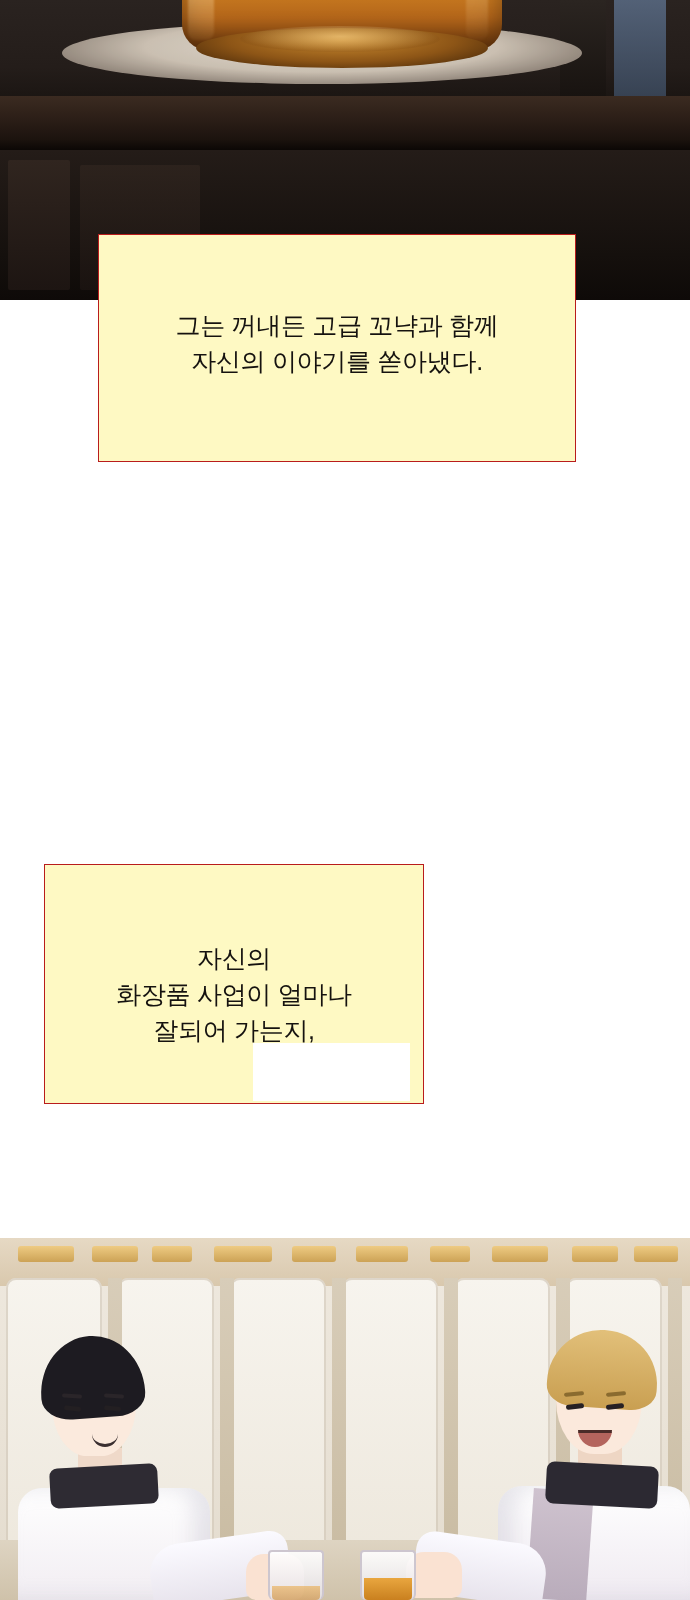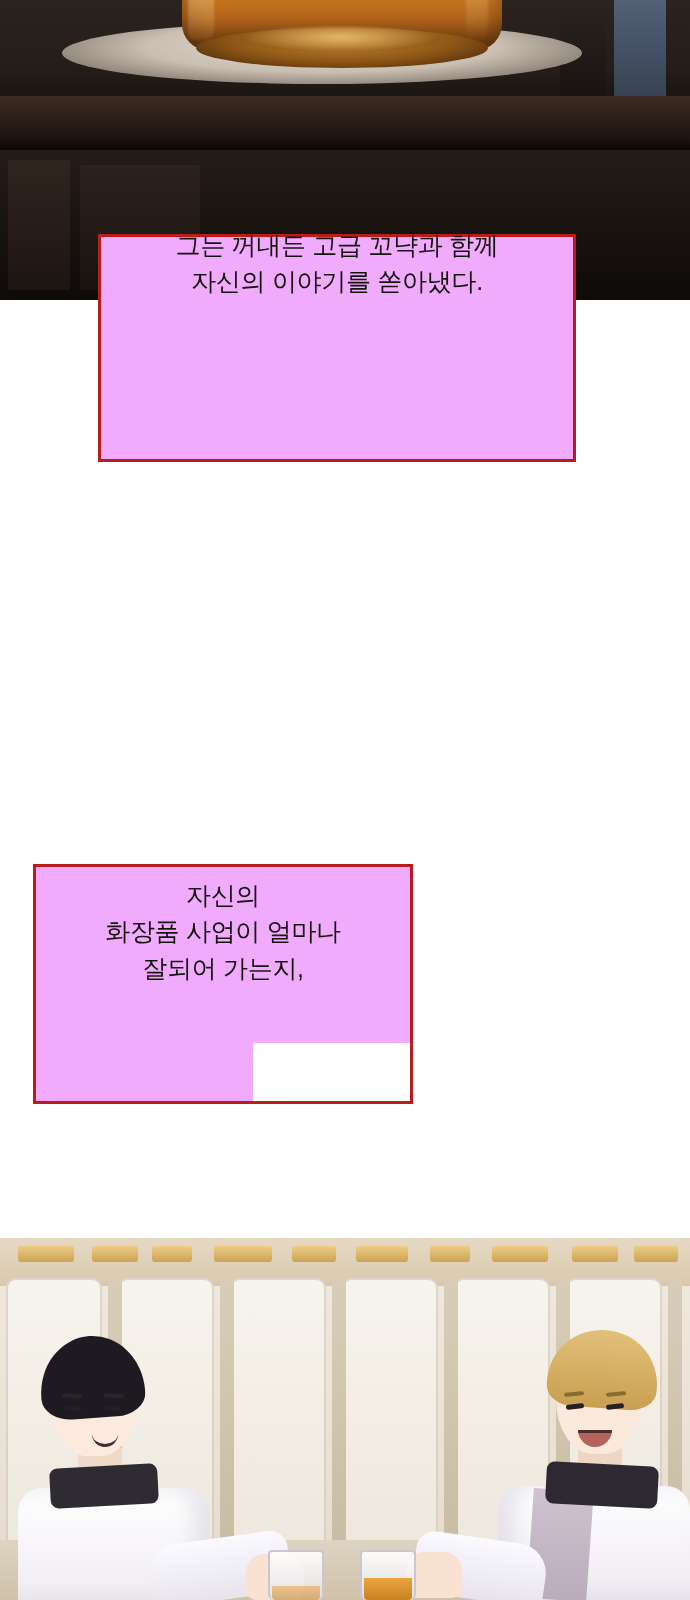--- a/index.html
+++ b/index.html
@@ -116,44 +116,45 @@
   .dark-strip {
     position: absolute;
     left: 560px; top: 0;
     width: 46px; height: 96px;
     background: linear-gradient(180deg, #2b2521 0%, #181310 100%);
   }
 
   
   .textbox {
     position: absolute;
-    background: #f0abfc;
-    border: 3px solid #b91c1c;
+    background: #fef9c3;
+    border: 1px solid #b91c1c;
     box-sizing: border-box;
     display: flex;
+    align-items: center;
     justify-content: center;
     text-align: center;
   }
   .textbox .lines {
     font-size: 25px;
     line-height: 1.45;
     color: #15120f;
     letter-spacing: -0.3px;
     white-space: pre-line;
     font-weight: 500;
   }
   #box-1 {
     left: 98px; top: 234px;
     width: 478px; height: 228px;
   }
   #box-1 .lines { margin-top: -10px; }
 
   
   #box-2 {
-    left: 33px; top: 864px;
+    left: 44px; top: 864px;
     width: 380px; height: 240px;
     z-index: 3;
   }
   #box-2 .lines { transform: translateY(10px); }
 
   #box-3 {
     left: 250px; top: 1040px;
     width: 406px; height: 246px;
     z-index: 2;
   }

